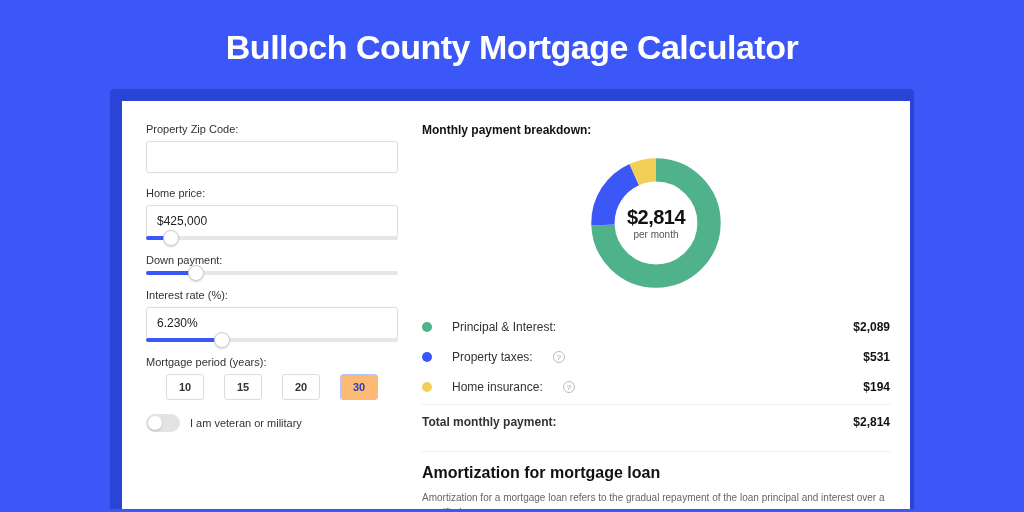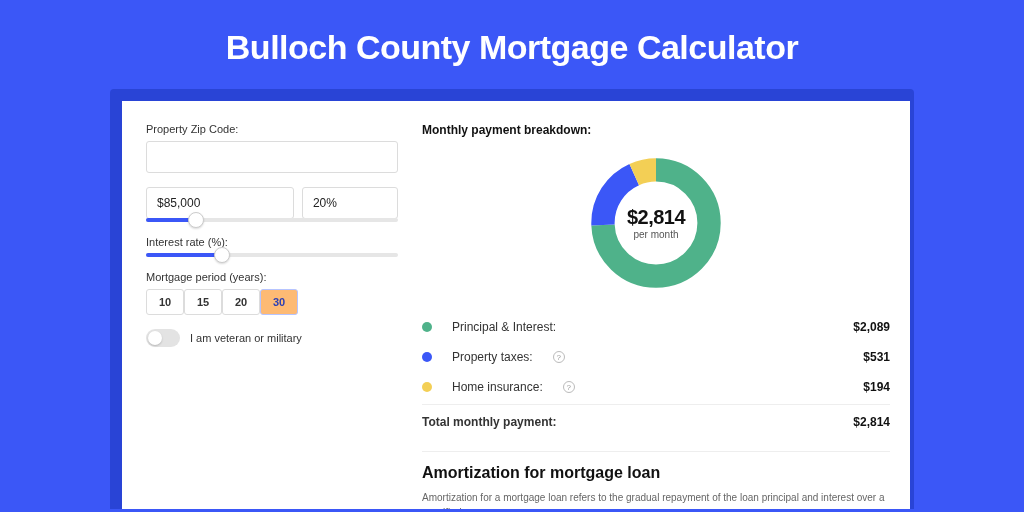--- a/index.html
+++ b/index.html
@@ -13,21 +13,21 @@
   .lbl { font-size: 11px; color: #333; margin-bottom: 6px; }
   .field { margin-bottom: 14px; position: relative; }
   .input { width: 100%; height: 32px; border: 1px solid #dcdcdc; border-radius: 3px; padding: 0 10px; font-size: 12px; color: #222; background: #fff; }
   .split { display: flex; gap: 8px; }
   .split .input:first-child { flex: 1.7; }
   .split .input:last-child { flex: 1; }
   .slider { position: relative; height: 4px; margin-top: -1px; }
   .track { position: absolute; inset: 0; background: #e6e6e6; border-radius: 2px; }
   .fill { position: absolute; top:0; bottom:0; left:0; background: #3b57f7; border-radius: 2px; }
   .thumb { position: absolute; top: 50%; width: 16px; height: 16px; background: #fff; border: 1px solid #ccc; border-radius: 50%; transform: translate(-50%,-50%); box-shadow: 0 1px 2px rgba(0,0,0,.15); }
-  .periods { display: flex; gap: 0; }
+  .periods { display: flex; gap: 20px; justify-content: center; }
   .period { width: 38px; height: 26px; border: 1px solid #dcdcdc; border-radius: 3px; background:#fff; font-size: 11px; font-weight: 600; color:#333; display:flex; align-items:center; justify-content:center; cursor:pointer; }
   .period.active { background: #fdba74; border-color:#b6c4ff; color:#2a3fb5; }
   .toggle-row { display:flex; align-items:center; gap:10px; margin-top: 12px; }
   .toggle { width: 34px; height: 18px; background:#e3e3e3; border-radius: 10px; position:relative; cursor:pointer; }
   .toggle-knob { position:absolute; top:2px; left:2px; width:14px; height:14px; background:#fff; border-radius:50%; box-shadow:0 1px 2px rgba(0,0,0,.2);}
   .toggle-lbl { font-size: 11px; color:#333; }
   .sec-title { font-size: 12px; font-weight: 700; color:#111; margin-bottom: 16px; }
   .donut-wrap { display:flex; justify-content:center; margin: 4px 0 18px; }
   .donut { position: relative; width: 140px; height: 140px; }
   .donut svg { width: 140px; height: 140px; transform: rotate(-90deg); }
@@ -53,35 +53,42 @@
 <div class="card-wrap">
   <div class="card">
 
     <div class="left">
 
       <div class="field">
         <div class="lbl">Property Zip Code:</div>
         <input class="input" value="" style="">
       </div>
 
+      <div class="field">
+        <div class="lbl">Home price:</div>
+        <input class="input" value="$425,000" style="">
+        <div class="slider">
+          <div class="track"></div>
+            <div class="fill" style="width:10%"></div>
+            <div class="thumb" style="left:10%"></div>
+        </div>
+      </div>
 
       <div class="field">
-        <div class="split">
-          <input class="input" value="$85,000" style="">
-          <input class="input" value="20%" style="">
-        </div>
+        <div class="lbl">Down payment:</div>
         <div class="slider">
           <div class="track"></div>
             <div class="fill" style="width:20%"></div>
             <div class="thumb" style="left:20%"></div>
         </div>
       </div>
 
       <div class="field">
         <div class="lbl">Interest rate (%):</div>
+        <input class="input" value="6.230%" style="">
         <div class="slider">
           <div class="track"></div>
             <div class="fill" style="width:30%"></div>
             <div class="thumb" style="left:30%"></div>
         </div>
       </div>
 
       <div class="field">
         <div class="lbl">Mortgage period (years):</div>
         <div class="periods" id="periods">

